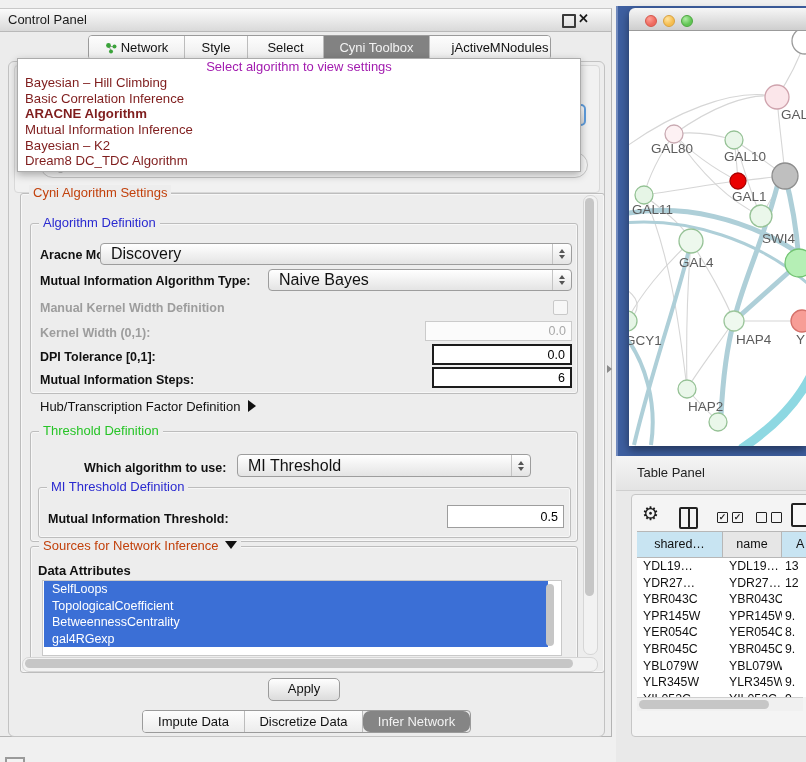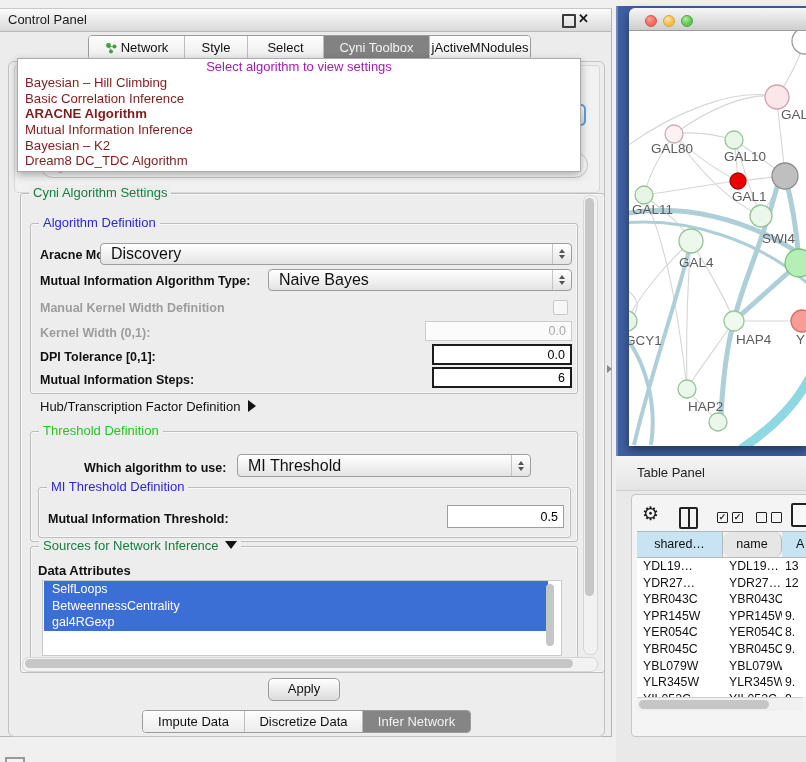--- a/index.html
+++ b/index.html
@@ -35,21 +35,21 @@
                border-radius:5px;background:linear-gradient(#fff,#dcdcdc);box-sizing:border-box;}
   
   #dropdown{position:absolute;left:17px;top:49px;width:562px;height:112px;background:#fff;
             border:1px solid #ababab;box-shadow:0 3px 8px rgba(0,0,0,.3);z-index:30;}
   #dd-prompt{height:16px;line-height:16px;text-align:center;color:#a21caf;font-size:13px;}
   .dd-item{height:15.7px;line-height:15.7px;padding-left:7px;font-size:13.2px;color:#7f1d1d;cursor:default;}
   .dd-item.bold{font-weight:bold;}
   
   .fieldset{position:absolute;border:1px solid #bdbdbd;border-radius:3px;
             box-shadow:inset 0 0 0 1px rgba(255,255,255,.55);}
-  .legend{position:absolute;top:-9px;left:8px;background:#ededed;padding:0 4px;font-size:13px;color:#15803d;white-space:nowrap;}
+  .legend{position:absolute;top:-9px;left:8px;background:#ededed;padding:0 4px;font-size:13px;color:#c2410c;white-space:nowrap;}
   .legend.blue{color:#2a2ad0;}
   .legend.green{color:#27c427;}
   .flabel{position:absolute;font-size:12.5px;font-weight:bold;color:#111;white-space:nowrap;}
   .flabel.dis{color:#9d9d9d;}
   .combo{position:absolute;height:22px;border:1px solid #9d9d9d;border-radius:4px;
          background:linear-gradient(#ffffff,#e4e4e4);box-sizing:border-box;display:flex;align-items:center;cursor:default;}
   .combo .ctext{flex:1;font-size:16px;color:#111;padding-left:10px;white-space:nowrap;overflow:hidden;}
   .carr{width:18px;height:100%;border-left:1px solid #c4c4c4;display:flex;flex-direction:column;
         align-items:center;justify-content:center;gap:2px;}
   .tri-up{width:0;height:0;border-left:3.5px solid transparent;border-right:3.5px solid transparent;border-bottom:4.5px solid #555;}
@@ -114,21 +114,21 @@
   #node-table{position:absolute;left:637px;top:531px;width:200px;}
   .trow{display:flex;height:16.6px;background:#fff;}
   .trow .c{font-size:12.3px;color:#111;line-height:16.6px;white-space:nowrap;overflow:hidden;}
   .c.c1{width:86px;padding-left:6px;box-sizing:border-box;}
   .c.c2{width:59px;padding-left:6px;box-sizing:border-box;}
   .c.c3{width:40px;padding-left:3px;box-sizing:border-box;}
   #thead{display:flex;height:25px;border-top:1px solid #b7b7b7;border-bottom:1px solid #b7b7b7;}
   .hcell{font-size:12.5px;color:#111;text-align:center;line-height:25px;border-right:1px solid #b7b7b7;
          box-sizing:border-box;white-space:nowrap;overflow:hidden;}
   .hcell.hl{background:#c8e4f2;}
-  .hcell.plain{background:#e6e6e6;border-radius:8px;}
+  .hcell.plain{background:#e6e6e6;}
   #tp-hscroll{position:absolute;left:637px;top:697px;width:166px;height:13px;background:#f0f0f0;
               border-top:1px solid #cfcfcf;}
   #tp-hthumb{left:2px;top:2px;width:130px;height:9px;}
   svg text{font-family:"Liberation Sans",sans-serif;}
 </style>
 </head>
 <body>
 <div id="canvas">
 
 <div id="cp-window">
@@ -151,21 +151,21 @@
         </div>
         <div class="tab" style="width: 62px;">
           <span>Style</span>
         </div>
         <div class="tab" style="width: 75px;">
           <span>Select</span>
         </div>
         <div class="tab sel" style="width: 105px;">
           <span>Cyni Toolbox</span>
         </div>
-        <div class="tab" style="width: 100px;">
+        <div class="tab" style="width: 100px; padding-left: 20px;">
           <span>jActiveMNodules</span>
         </div>
       </div>
 
   <div id="content-panel"></div>
   <div id="ghost-panel"></div>
   <div id="ghost-combo">gal-filtered sif default node</div>
   <div id="ghost-combo-end"></div>
 
   <div class="fieldset" style="left:20px;top:184px;width:583px;height:478px;">
@@ -218,37 +218,38 @@
   </div>
   <span class="flabel" style="left:48px;top:503px;">Mutual Information Threshold:</span>
   <input class="tfield" style="left: 447px; top: 496px; width: 117px; height: 23px; border: 1px solid rgb(157, 157, 157); color: rgb(0, 0, 0);" value="0.5">
 
   <div class="fieldset" style="left:30px;top:537px;width:546px;height:116px;">
     <span class="legend"><span>Sources for Network Inference</span><span class="exp-arrow-d"></span></span>
   </div>
   <span class="flabel" style="left:38px;top:554px;font-size:13px;">Data Attributes</span>
   <div id="attr-list">
         <div class="attr-item">SelfLoops</div>
+        <div class="attr-item">TopologicalCoefficient</div>
         <div class="attr-item">BetweennessCentrality</div>
         <div class="attr-item">gal4RGexp</div>
       </div>
   <span class="sb-thumb" style="left:546px;top:575px;width:8px;height:62px;"></span>
 
   <div class="sb-track-v" style="left:583px;top:186px;width:13px;height:458px;">
     <span class="sb-thumb" style="left:1px;top:2px;width:9px;height:398px;"></span>
   </div>
   <div class="sb-track-v" style="left:22px;top:648px;width:574px;height:13px;border-radius:7px;">
     <span class="sb-thumb" style="left:2px;top:1px;width:548px;height:9px;"></span>
   </div>
 
   <div id="apply-btn">Apply</div>
   <div id="bottom-tabs">
         <div class="btab" style="width: 101px;">Impute Data</div>
         <div class="btab" style="width: 117px;">Discretize Data</div>
-        <div class="btab sel" style="width: 107px;">Infer Network</div>
+        <div class="btab sel" style="width: 107px; border-radius: 7px;">Infer Network</div>
       </div>
 
   <div id="dropdown">
     <div id="dd-prompt">Select algorithm to view settings</div>
   <div class="dd-item">Bayesian – Hill Climbing</div>
         <div class="dd-item">Basic Correlation Inference</div>
         <div class="dd-item bold">ARACNE Algorithm</div>
         <div class="dd-item">Mutual Information Inference</div>
         <div class="dd-item">Bayesian – K2</div>
         <div class="dd-item">Dream8 DC_TDC Algorithm</div>

